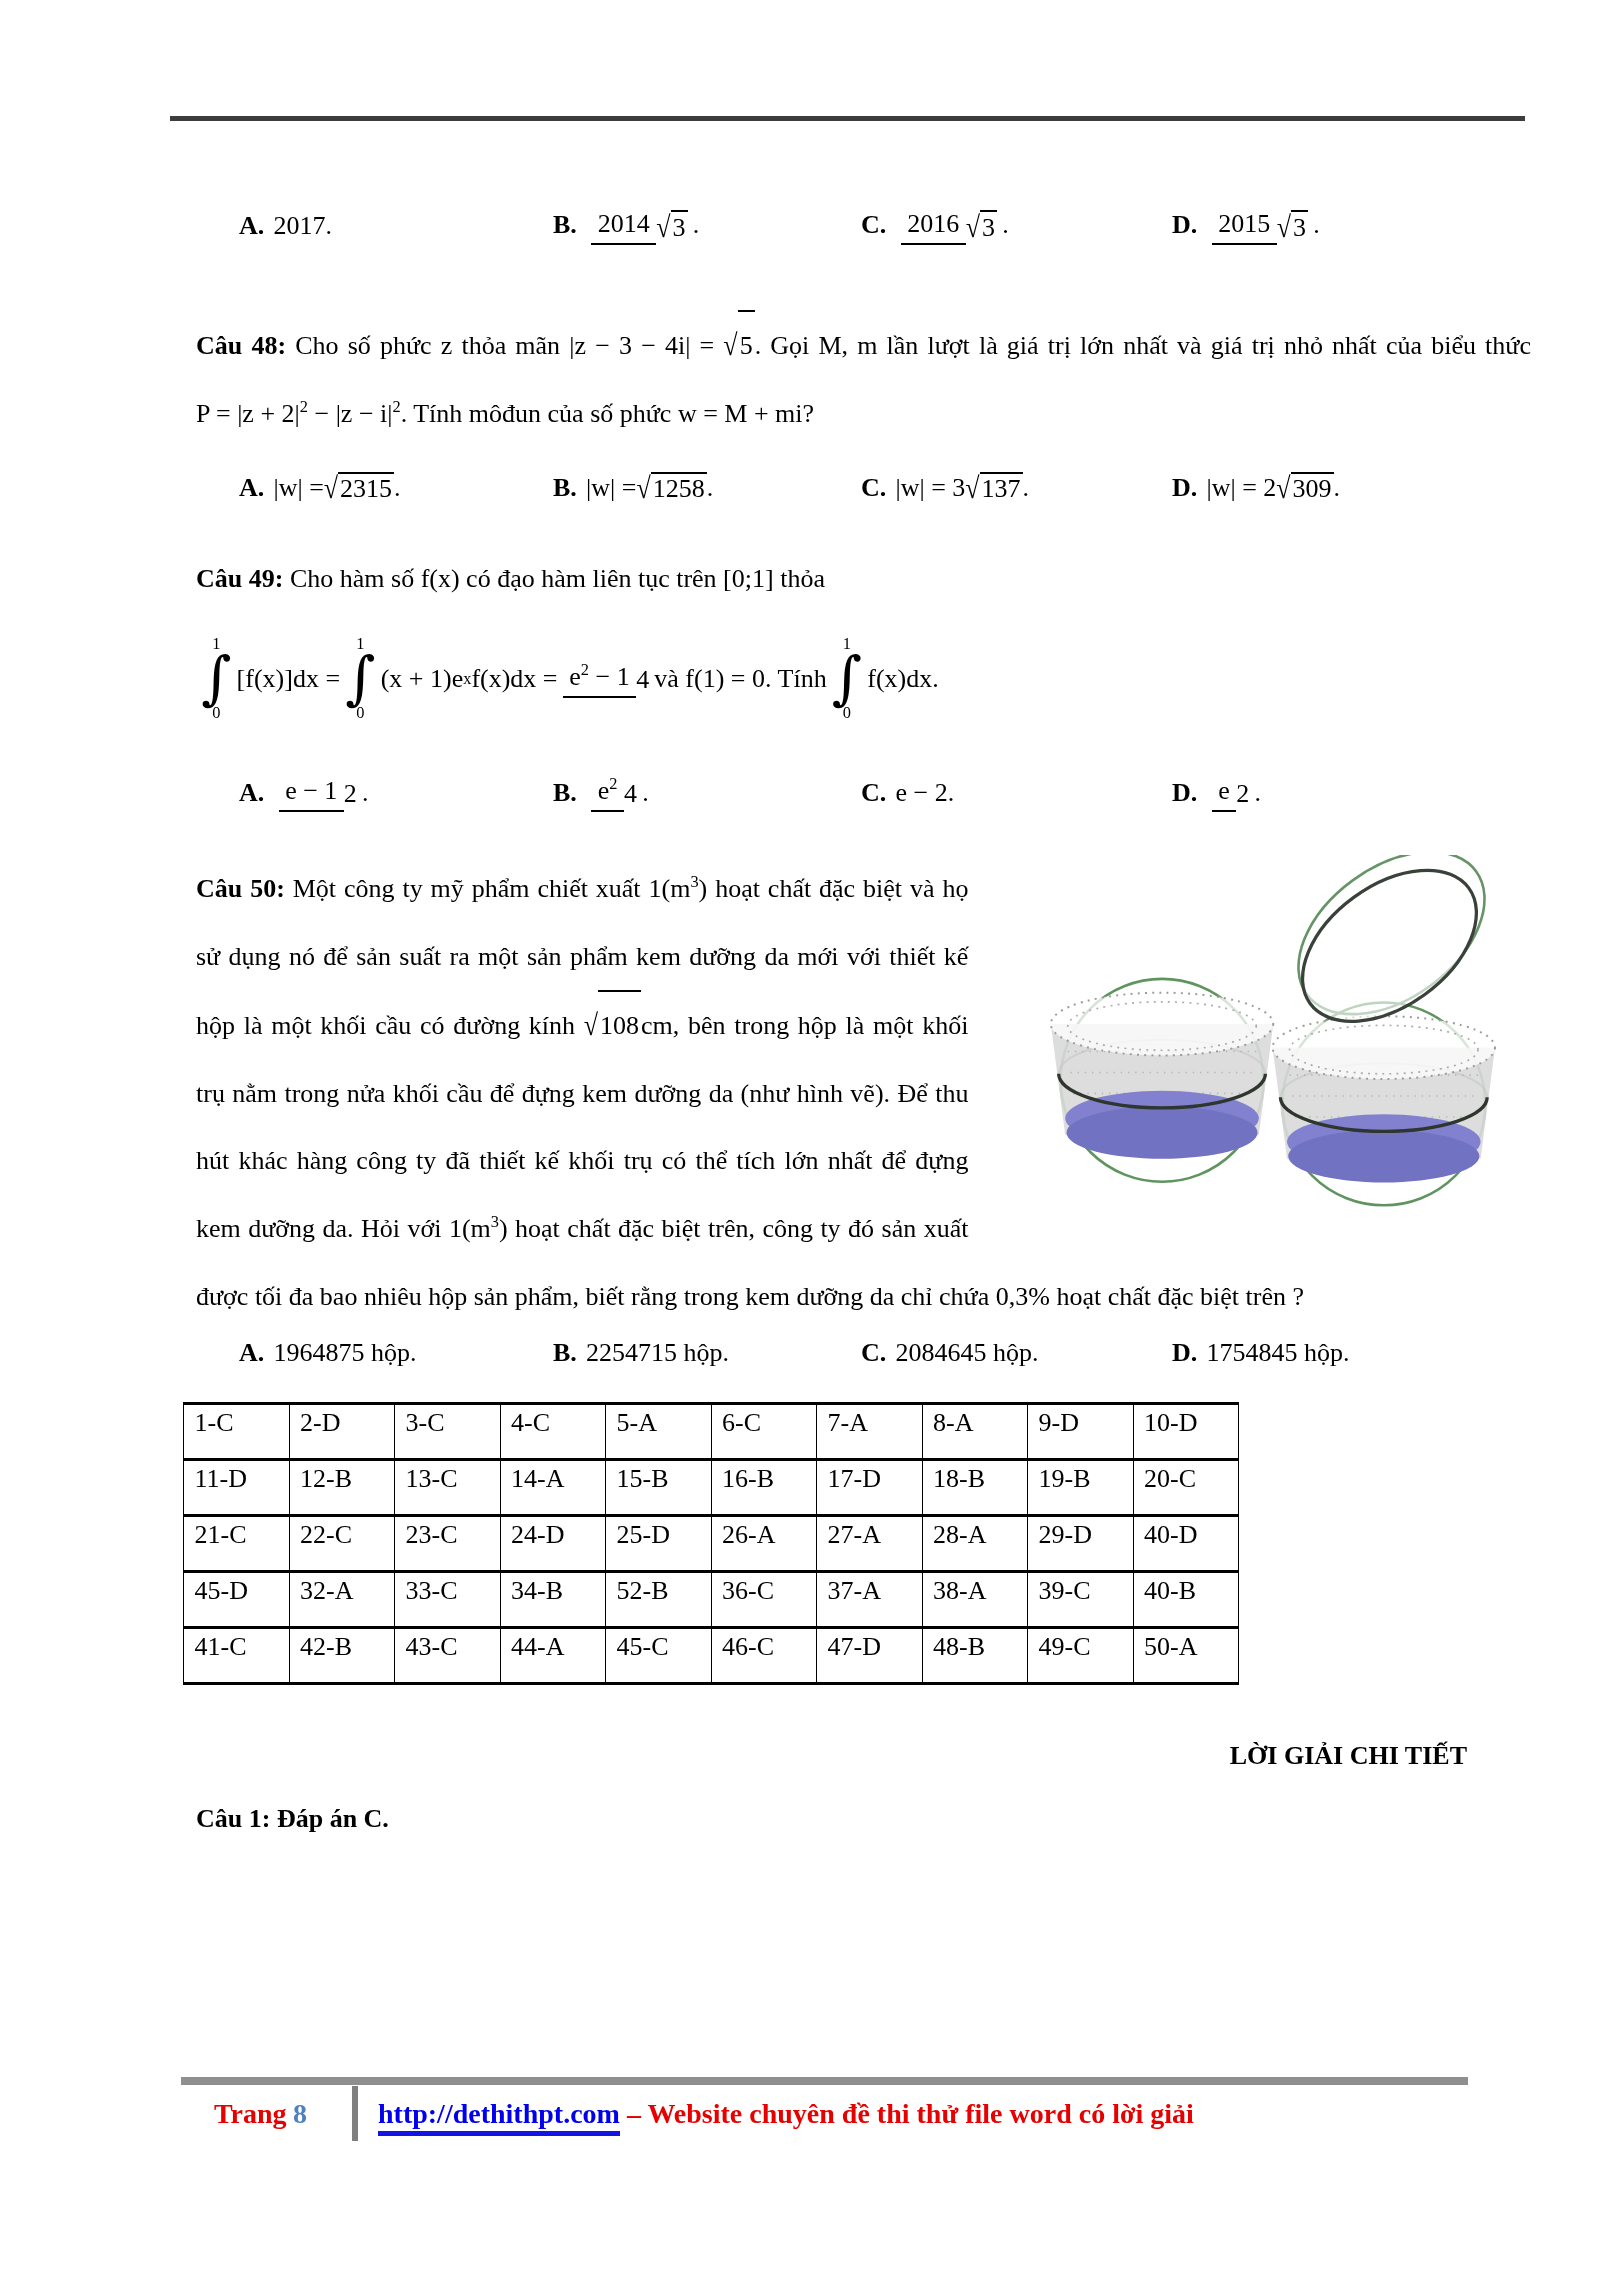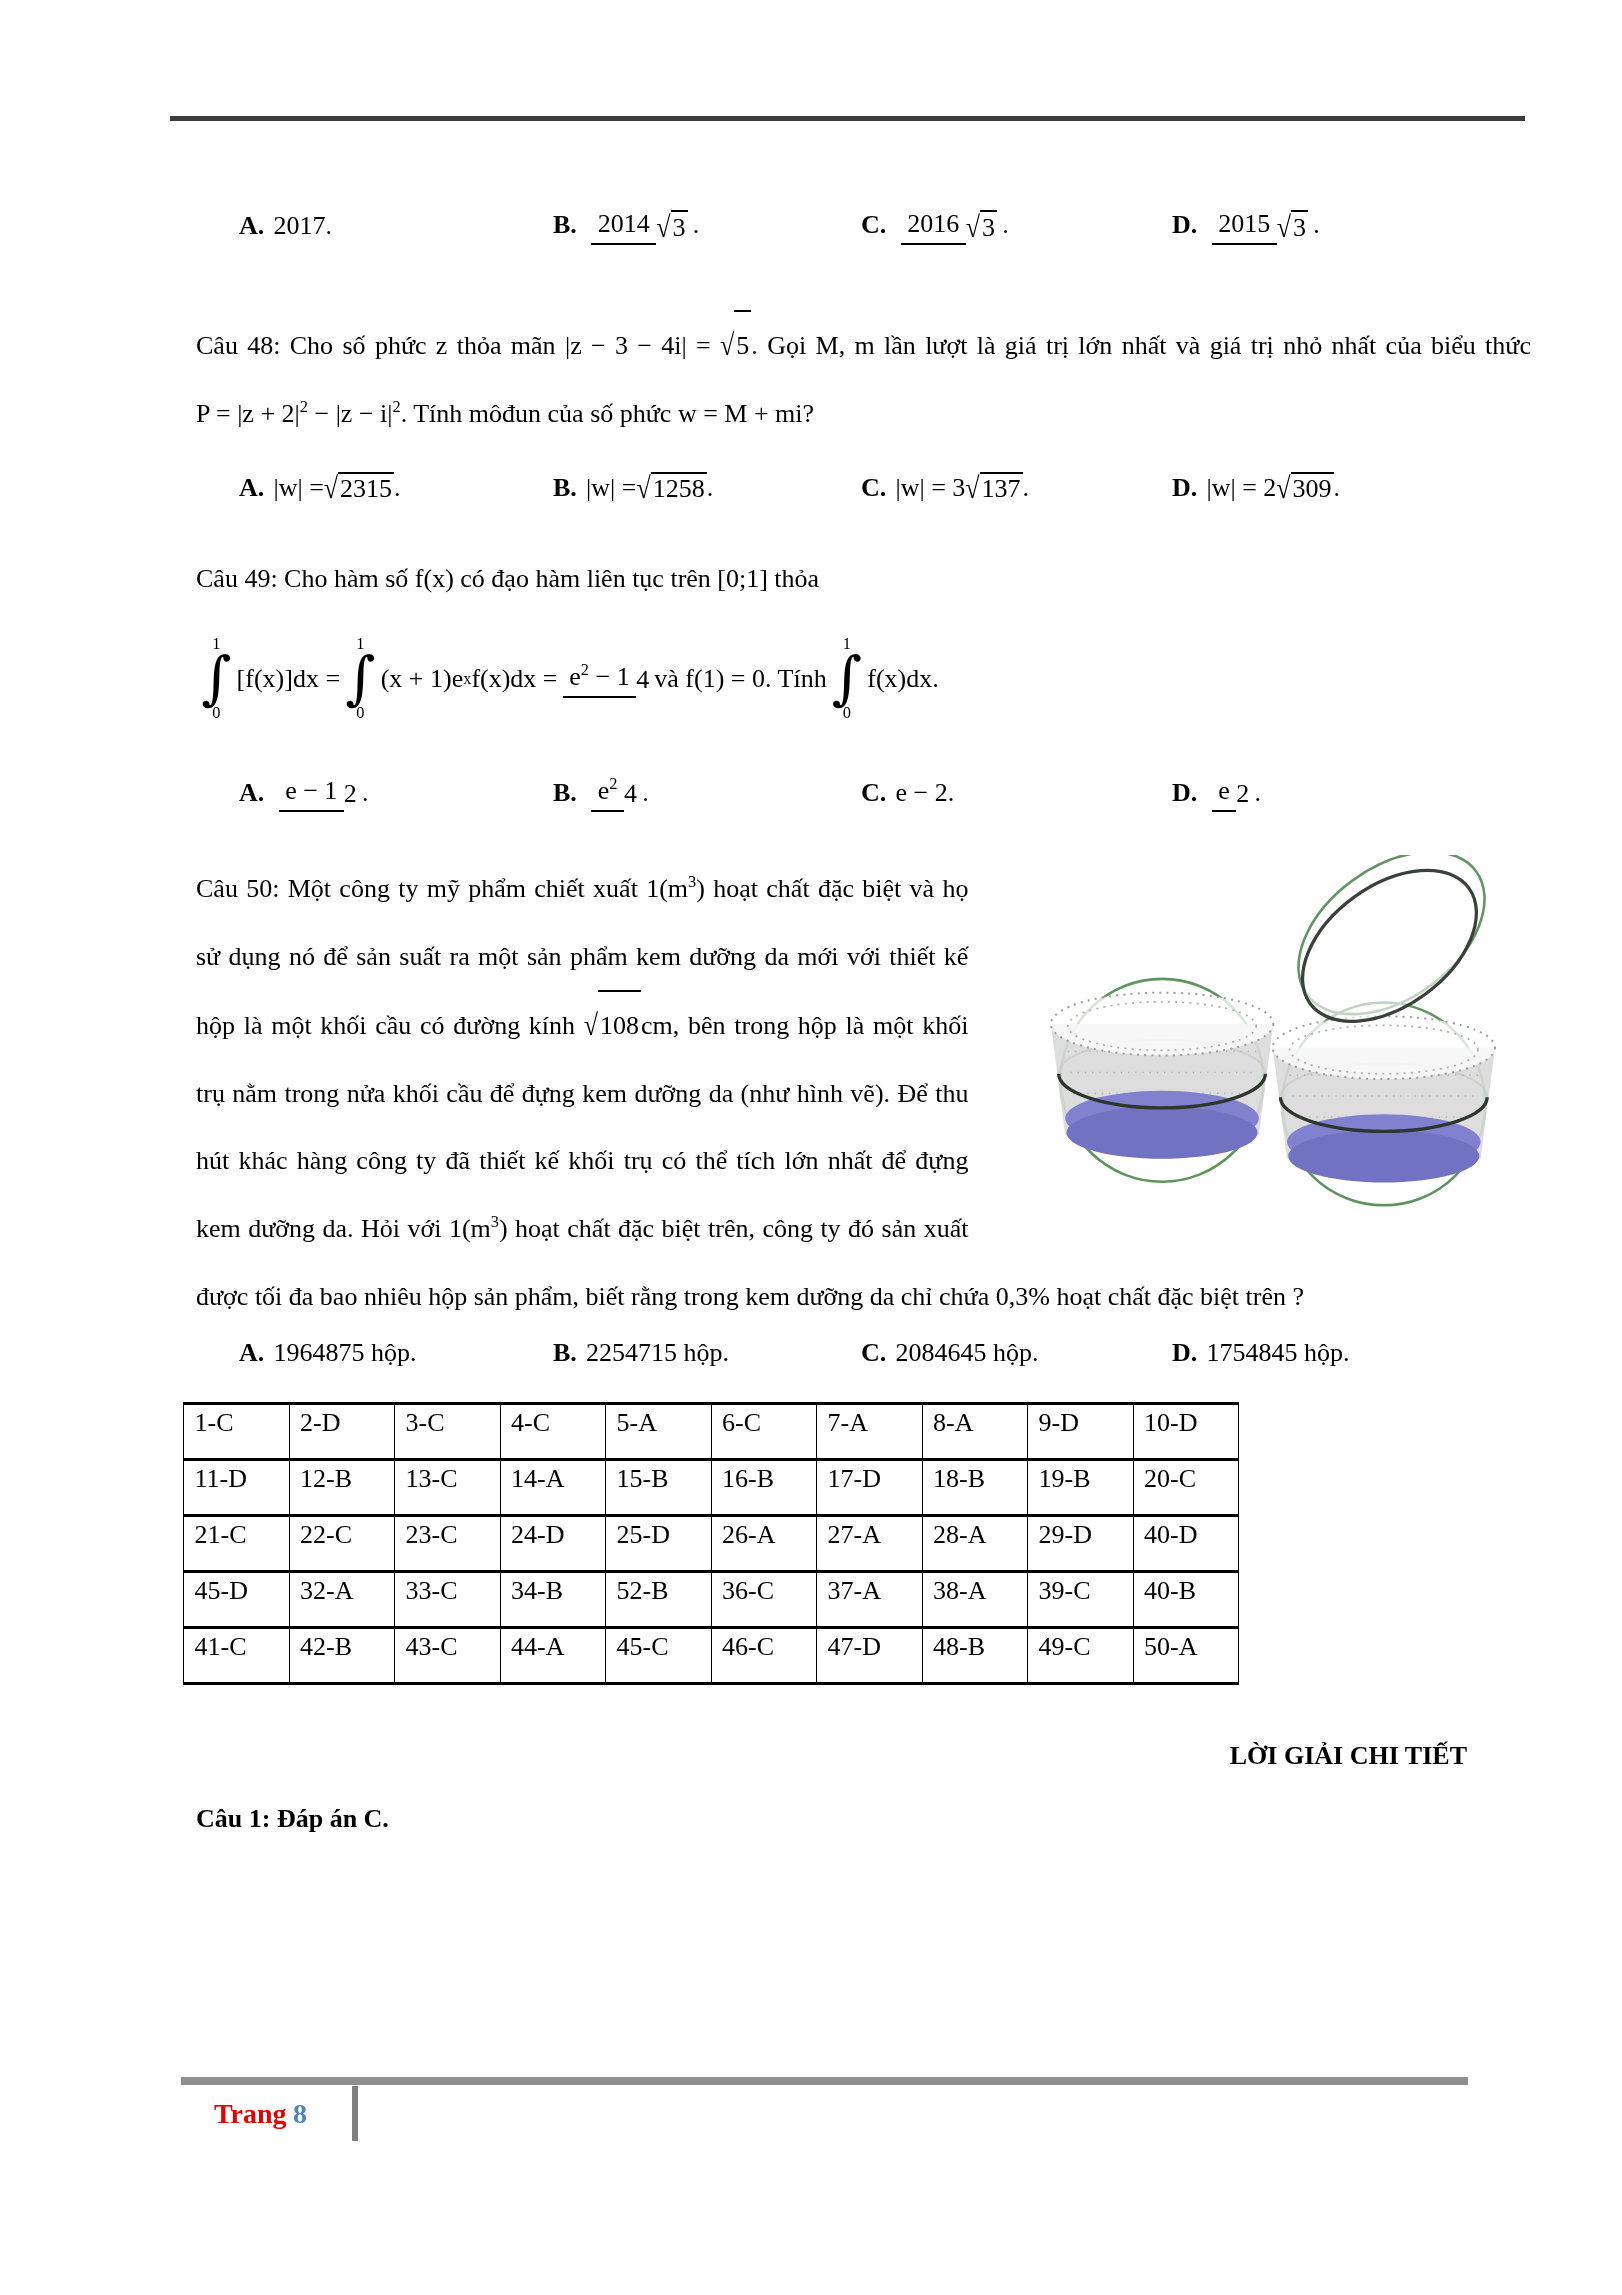--- a/index.html
+++ b/index.html
@@ -22,21 +22,21 @@
   }
   .content {
     position: absolute;
     left: 196px; top: 147px;
     width: 1335px;
   }
   .para {
     text-align: justify;
     line-height: 2.6;
   }
-  .qnum { font-weight: normal; }
+  .qnum { font-weight: bold; }
   .m { white-space: nowrap; }
   sup { font-size: 16.4px; line-height: 0; }
 
   
   .opts {
     display: grid;
     grid-template-columns: 314px 308px 311px 1fr;
     padding-left: 43px;
     align-items: center;
   }
@@ -421,15 +421,18 @@
     <div class="solutions-title">LỜI GIẢI CHI TIẾT</div>
     <div class="first-solution">Câu 1: Đáp án C.</div>
 
   </div>
 
   <div class="footer-bar"></div>
   <div class="footer-divider"></div>
   <div class="footer-left">
     <span class="footer-page-label">Trang</span><span class="footer-page-num">8</span>
   </div>
+  <div class="footer-right">
+    <a href="#" class="footer-link">http://dethithpt.com</a><span class="footer-tagline"> – Website chuyên đề thi thử file word có lời giải</span>
+  </div>
 
 </div>
 
 
 </body></html>

